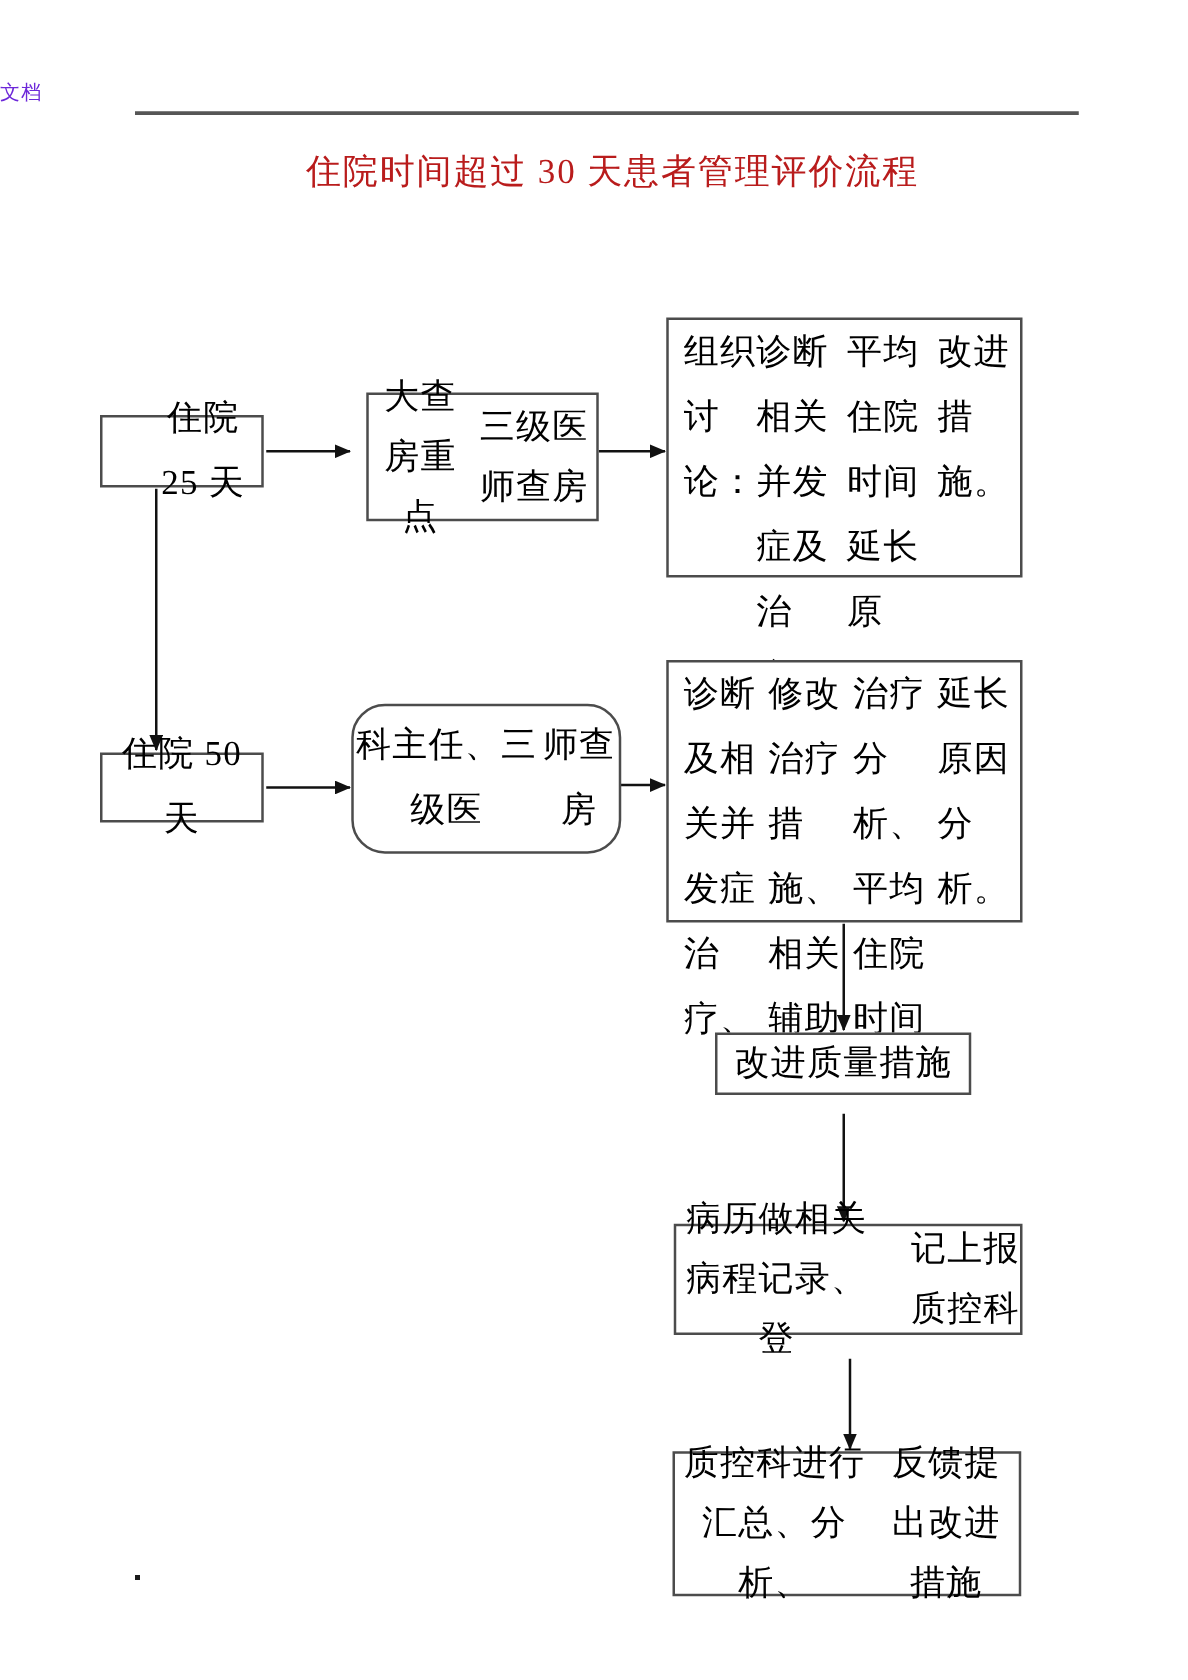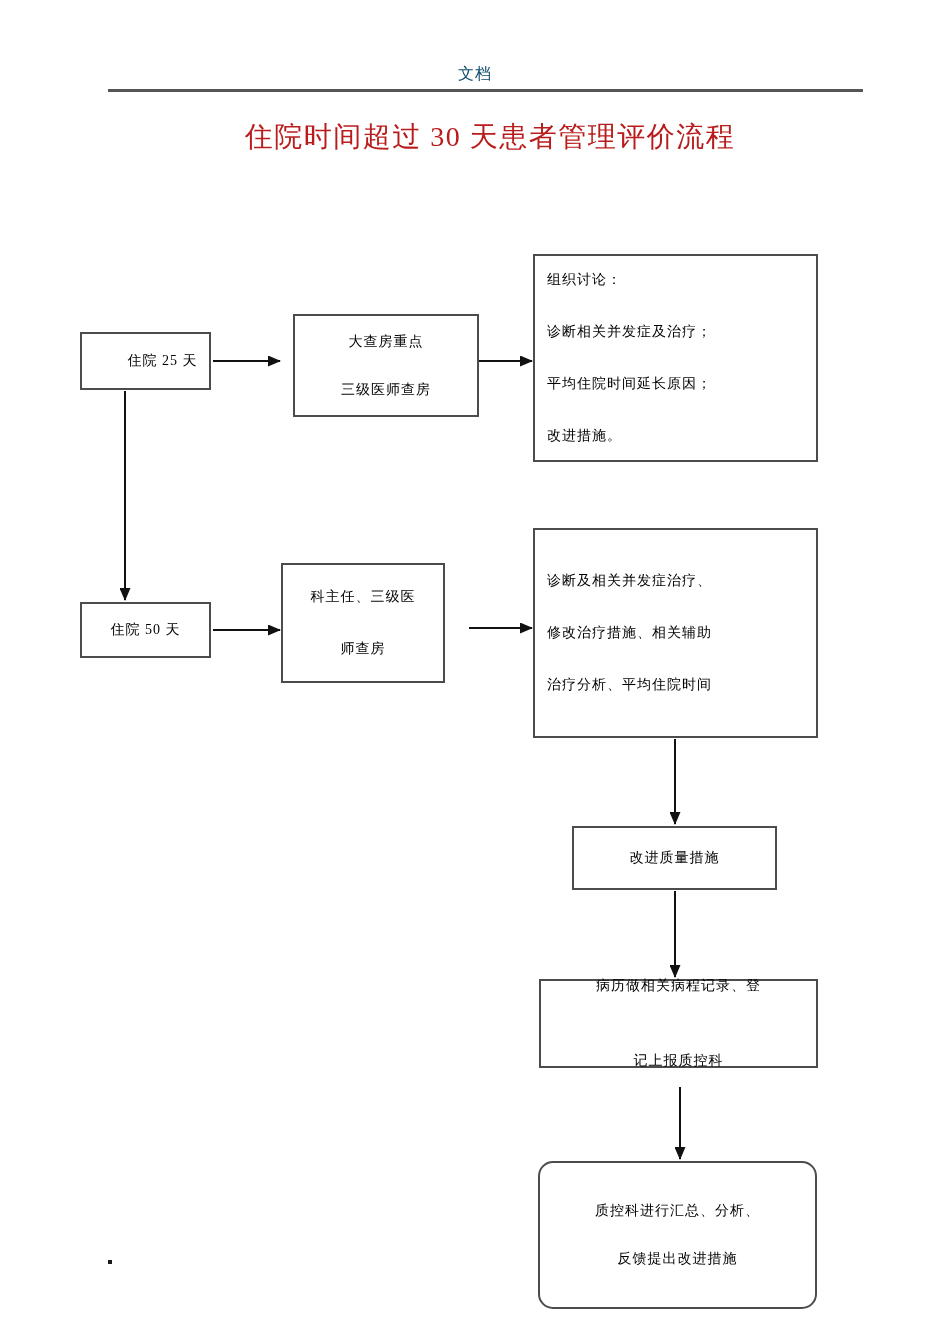--- a/index.html
+++ b/index.html
@@ -6,51 +6,51 @@
   .page{
     position:relative;
     width:950px;height:1344px;
     background:#ffffff;
     overflow:hidden;
     font-family:"Liberation Serif","DejaVu Serif",serif;
     color:#000;
   }
   .doc-header{
     position:absolute;top:64px;left:0;right:0;
-    text-align:center;font-size:16px;color:#0c4a6e;
+    text-align:left;font-size:16px;color:#6d28d9;
     letter-spacing:1px;
     font-family:Liberation Serif, serif;
   }
   .header-rule{
     position:absolute;top:89px;left:108px;width:755px;height:3px;
     background:#565656;
   }
   .doc-title{
     position:absolute;top:118px;left:0;right:0;margin:0 0 0 30px;
     text-align:center;font-size:28px;font-weight:400;
     letter-spacing:1.5px;color:#b91c1c;
   }
   .connectors{position:absolute;top:0;left:0;width:950px;height:1344px;}
   .node{
     position:absolute;box-sizing:border-box;
     border:2px solid #4c4c4c;background:#fff;
-    display:flex;flex-direction:column;justify-content:center;
-    font-size:14px;letter-spacing:1px;line-height:52px;
+    display:flex;justify-content:center;
+    font-size:28px;letter-spacing:1px;line-height:52px;
   }
   .node.center{align-items:center;text-align:center;}
   .node.left{align-items:flex-start;text-align:left;padding:0 8px 0 12px;}
   .n-day25   {left:80px; top:332px; width:131px;height:58px;padding-left:34px;}
   .n-grand   {left:281px;top:314px; width:186px;height:103px; line-height:48px;margin-left:12px;}
   .n-disc    {left:533px;top:254px; width:285px;height:208px;}
   .n-day30   {left:80px; top:602px; width:131px;height:56px;}
-  .n-chief   {left:281px;top:563px; width:164px;height:120px;}
+  .n-chief   {left:281px;top:563px; width:216px;height:120px;border-radius:27px;}
   .n-analysis{left:533px;top:528px; width:285px;height:210px;}
-  .n-improve {left:572px;top:826px; width:205px;height:64px;}
+  .n-improve {left:572px;top:826px; width:205px;height:50px;}
   .n-record  {left:539px;top:979px; width:279px;height:89px;line-height:48px;gap:27px;}
-  .n-qc      {left:538px;top:1161px;width:279px;height:148px;line-height:48px;border-radius:15px;}
+  .n-qc      {left:538px;top:1161px;width:279px;height:116px;line-height:48px;}
   .stray-dot{
     position:absolute;left:108px;top:1260px;width:4px;height:4px;
     background:#1a1a1a;
   }
 </style>
 </head>
 <body>
 
 <div class="page">
 
@@ -97,20 +97,21 @@
 
   <div class="node center n-chief">
     <div>科主任、三级医</div>
     <div>师查房</div>
   </div>
 
   <div class="node left n-analysis">
     <div>诊断及相关并发症治疗、</div>
     <div>修改治疗措施、相关辅助</div>
     <div>治疗分析、平均住院时间</div>
+    <div>延长原因分析。</div>
   </div>
 
   <div class="node center n-improve">
     <span>改进质量措施</span>
   </div>
 
   <div class="node center n-record">
     <div>病历做相关病程记录、登</div>
     <div>记上报质控科</div>
   </div>

